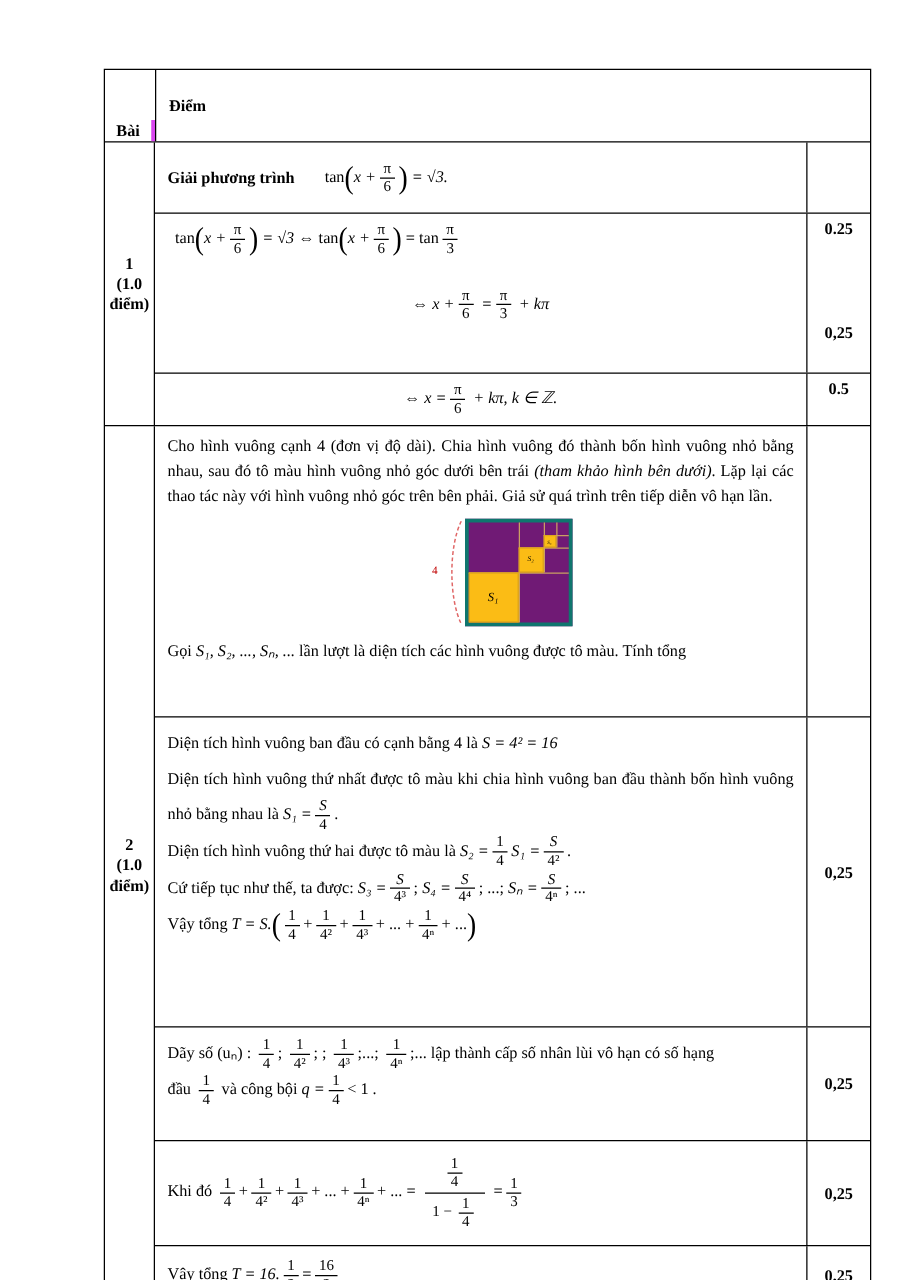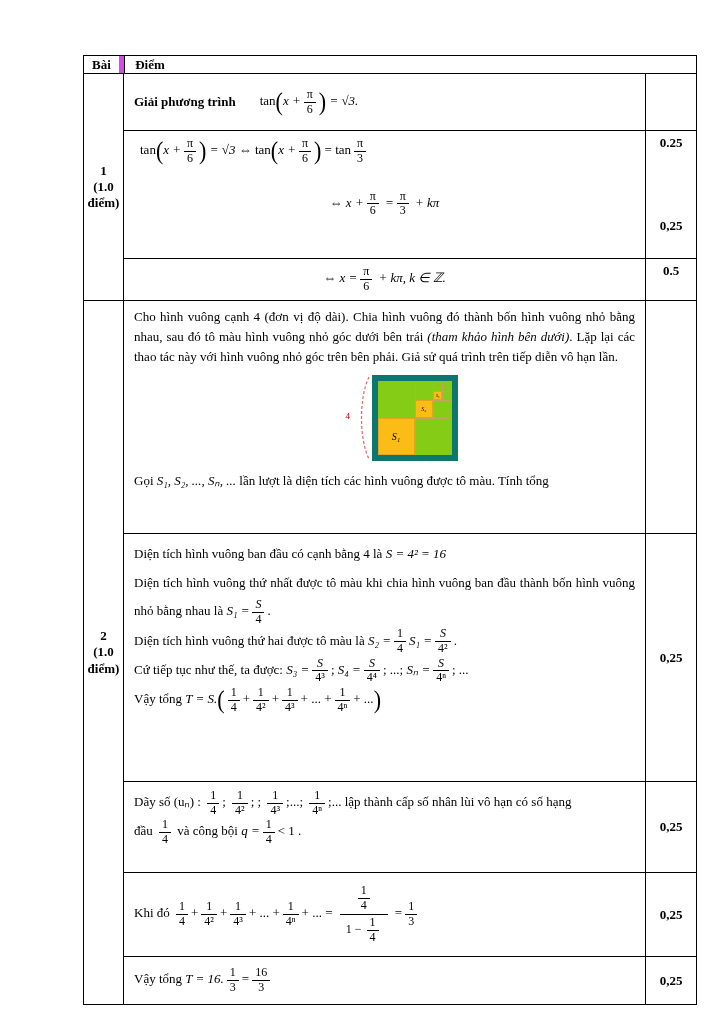--- a/index.html
+++ b/index.html
@@ -1,20 +1,20 @@
 <!DOCTYPE html>
 <html><head>
 <meta charset="utf-8">
 <style>
   html,body{margin:0;padding:0;background:#ffffff;}
   body{width:724px;height:1024px;position:relative;font-family:"Liberation Serif",serif;font-size:13px;color:#000;}
   .table{position:absolute;left:83px;top:55px;width:614px;border:1.5px solid #000;box-sizing:border-box;background:#fff;}
   .hdr{display:flex;font-weight:bold;}
   .hcell{display:flex;align-items:center;justify-content:center;min-height:17px;}
-  .c-bai{flex:0 0 40px;border-right:5px solid #d946ef;box-sizing:border-box;}
+  .c-bai{flex:0 0 40px;border-right:3px solid #d946ef;box-sizing:border-box;margin-top:40px;}
   .c-main{flex:1;}
   .c-diem{flex:0 0 51px;border-left:1px solid #000;box-sizing:border-box;}
   .block{display:flex;border-top:1px solid #000;}
   .bai-cell{flex:0 0 40px;border-right:1px solid #000;box-sizing:border-box;display:flex;flex-direction:column;align-items:center;justify-content:center;font-weight:bold;text-align:center;line-height:1.25;}
   .rows{flex:1;display:flex;flex-direction:column;}
   .subrow{display:flex;}
   .subrow + .subrow{border-top:1px solid #000;}
   .content{flex:1;padding:6px 10px;box-sizing:border-box;}
   .pts{flex:0 0 51px;border-left:1px solid #000;box-sizing:border-box;font-weight:bold;text-align:center;display:flex;flex-direction:column;align-items:center;}
   .pts-top{justify-content:flex-start;padding-top:4px;}
@@ -37,21 +37,21 @@
   .row-p1-2{min-height:127px;}
   .row-p1-3{min-height:41px;}
   .row-p2-stmt{min-height:232px;}
   .row-p2-sol{min-height:247px;}
   .row-p2-day{min-height:90px;}
   .row-p2-khi{min-height:83px;}
   .row-p2-vay{min-height:47px;font-family:Liberation Serif, serif;}
   .mline{line-height:2.2;}
   
   .fig{position:relative;width:86px;height:86px;margin:8px auto 6px;left:30px;}
-  .fig-sq{position:absolute;left:0;top:0;width:86px;height:86px;border:6px solid #0f766e;box-sizing:border-box;background:#84cc16;}
+  .fig-sq{position:absolute;left:0;top:0;width:86px;height:86px;border:3px solid #0f766e;box-sizing:border-box;background:#701a75;}
   .gl{position:absolute;background:#C9A063;}
   .ysq{position:absolute;background:#FBBC15;border:1px solid #DFA71B;box-sizing:border-box;display:flex;align-items:center;justify-content:center;font-style:italic;}
   .fig-brace{position:absolute;left:-16px;top:0;}
   .fig-side{position:absolute;left:-26px;top:36px;color:#C00000;font-size:9px;}
   .eq-indent{padding-left:6px;}
 </style>
 </head>
 <body>
 
 <div class="table">

